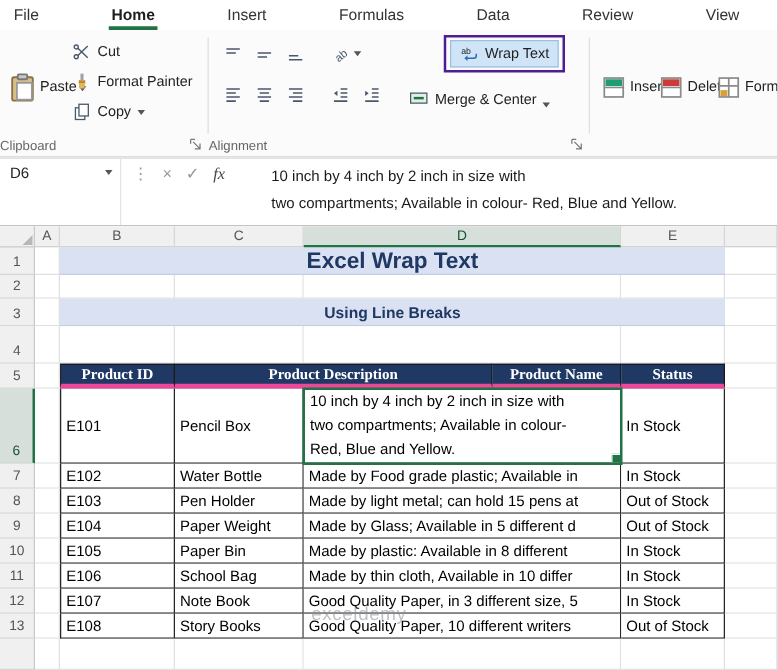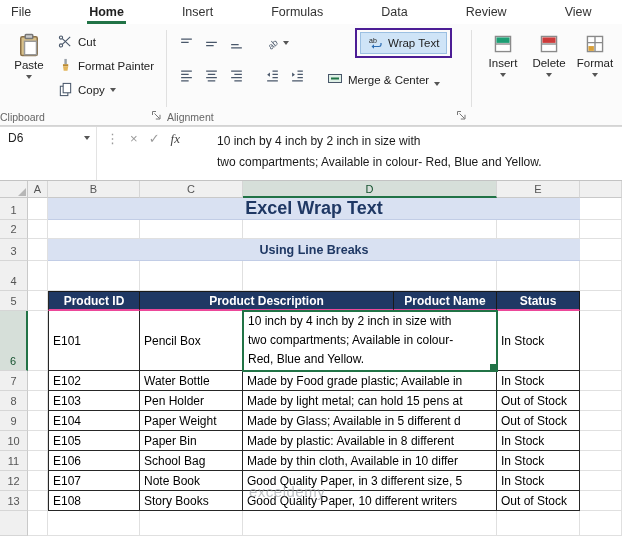--- a/index.html
+++ b/index.html
@@ -22,21 +22,21 @@
   .group { position:relative; height:100%; }
   .grp-clip { width:166px; }
   .grp-align { width:304px; }
   .grp-cells { flex:1; }
   .vsep { width:1px; background:#e0e0e0; margin:6px 0 18px 0; }
   .glabel { position:absolute; bottom:2px; left:0; right:0; 
             font-size:10.5px; color:#666; }
   .launcher { position:absolute; right:3px; bottom:3px; width:12px; height:12px; }
 
   .bigbtn { position:absolute; top:5px; width:46px; height:78px; display:flex;
-            flex-direction:column; align-items:center; background:none; border:0;
+            flex-direction:row; align-items:center; background:none; border:0;
             font-family:inherit; font-size:11.5px; color:#222; gap:2px; padding-top:4px; }
   .bigbtn .chev { margin-top:2px; }
   .chev { display:inline-block; width:0; height:0; border-left:3.5px solid transparent;
           border-right:3.5px solid transparent; border-top:4px solid #555; }
 
   .clip-col { position:absolute; left:56px; top:7px; display:flex; flex-direction:column; gap:3px; }
   .smallbtn { display:flex; align-items:center; gap:5px; background:none; border:0;
               font-family:inherit; font-size:11.5px; color:#222; height:21px; padding:0 2px; }
 
   .arow { position:absolute; left:8px; display:flex; align-items:center; gap:3px; }
@@ -90,21 +90,21 @@
   .gcell { background:#fff; border-right:1px solid #e0e0e0; border-bottom:1px solid #e0e0e0; }
 
   .title-cell { background:#d9e1f2; border-bottom:1px solid #c2cde6; color:#1f3864;
         font-weight:bold; font-size:18px; display:flex; align-items:center;
         justify-content:center; }
   .subtitle-cell { font-size:12.5px; }
 
   .th { background:#1f3864; color:#fff; font-weight:bold; font-size:12px;
         display:flex; align-items:center; justify-content:center;
         border-top:1px solid #1a1a1a; border-right:1px solid #1a1a1a;
-        border-bottom:2px solid #ec4899; }
+        border-bottom:4px solid #ec4899;font-family:Liberation Serif, serif; }
   .td { background:#fff; border-right:1px solid #262626; border-bottom:1px solid #262626;
         display:flex; align-items:center; padding:0 4px; overflow:hidden;
         white-space:nowrap; color:#000; }
   .first { border-left:1px solid #262626; }
 
   .selcell { position:relative; flex-direction:column; align-items:flex-start;
         justify-content:center; white-space:normal; line-height:19px; padding:1px 5px;
         outline:2px solid #217346; outline-offset:-1px; z-index:2; }
   .selcell::after { content:""; position:absolute; right:0; bottom:0; width:6px;
         height:6px; background:#217346; border-left:1px solid #fff; border-top:1px solid #fff; }

